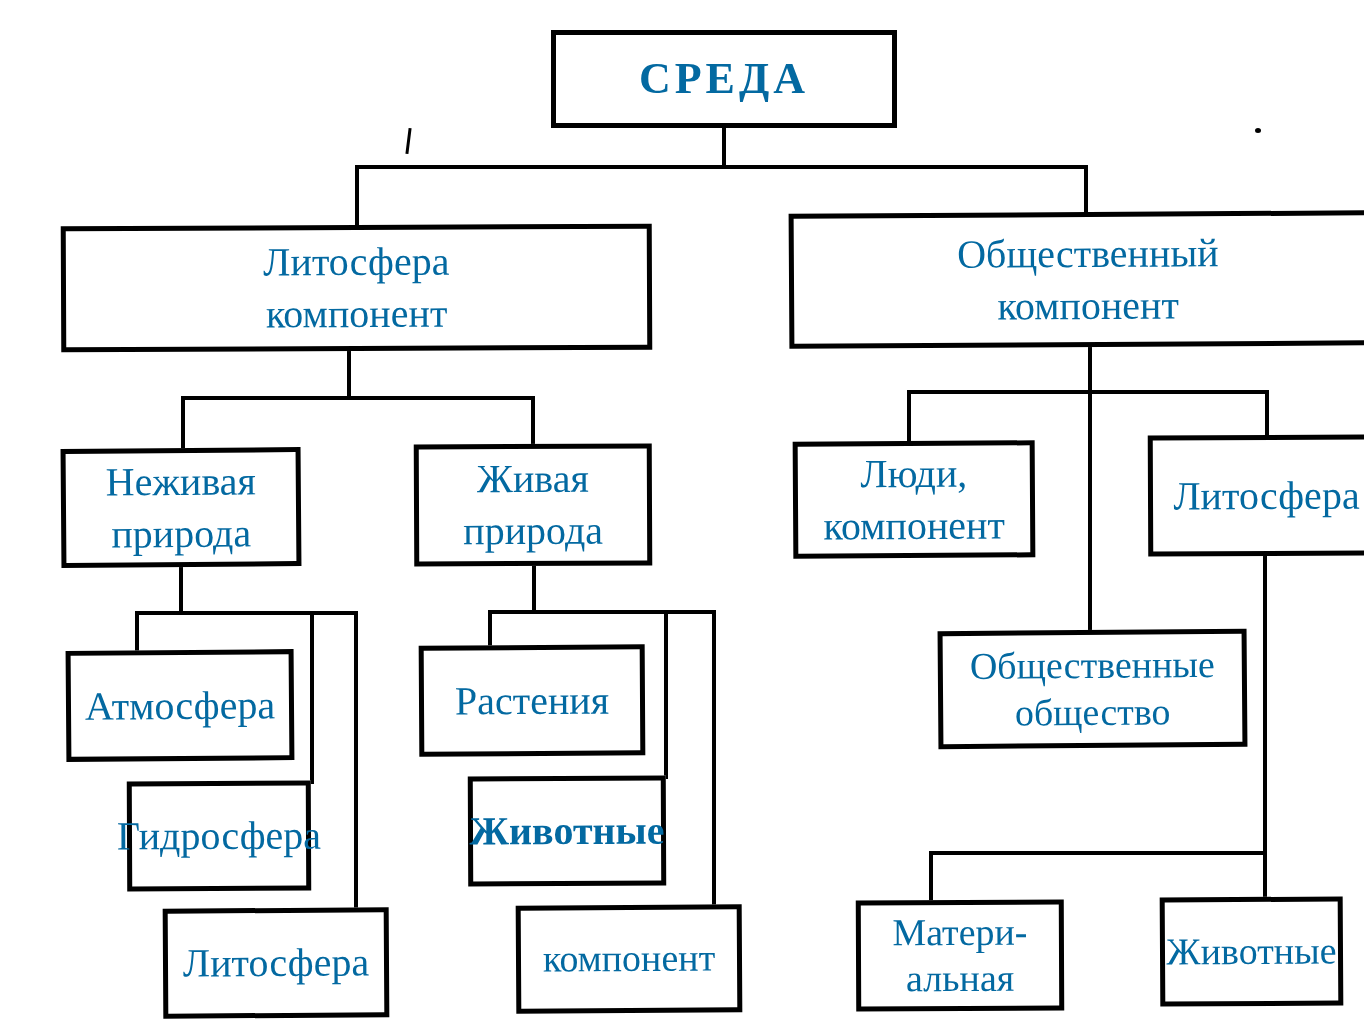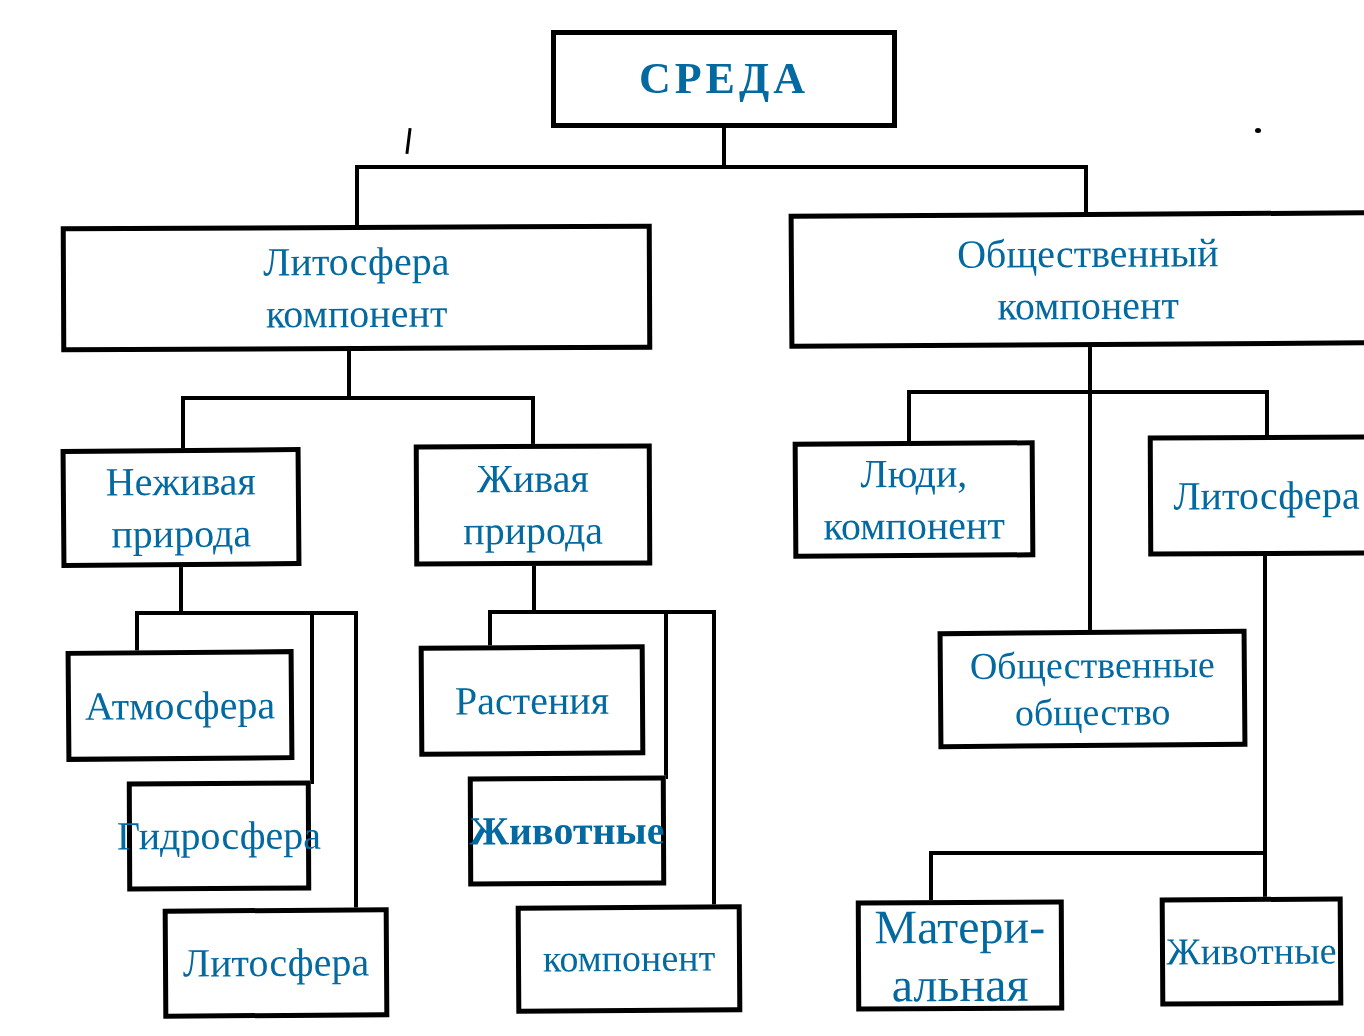--- a/index.html
+++ b/index.html
@@ -142,21 +142,21 @@
 
   <div class="node two-line r-n3" style="left:475px; top:905px; width:226px; height:108px; font-size:38px; line-height:1.2;">
     <span>компонент</span>
   </div>
 
   <div class="node two-line r-n5" style="left:897px; top:630px; width:309px; height:118px; font-size:38px; line-height:1.25;">
     <span>Общественные</span>
     <span>общество</span>
   </div>
 
-  <div class="node two-line r-n2" style="left:815px; top:900px; width:208px; height:111px; font-size:48px; line-height:1.2;">
+  <div class="node two-line r-n2" style="left:815px; top:900px; width:208px; height:111px; font-size:38px; line-height:1.2;">
     <span>Матери-</span>
     <span>альная</span>
   </div>
 
   <div class="node r-n3" style="left:1119px; top:897px; width:183px; height:109px; font-size:38px;">
     <span>Животные</span>
   </div>
 
 </div>
 

